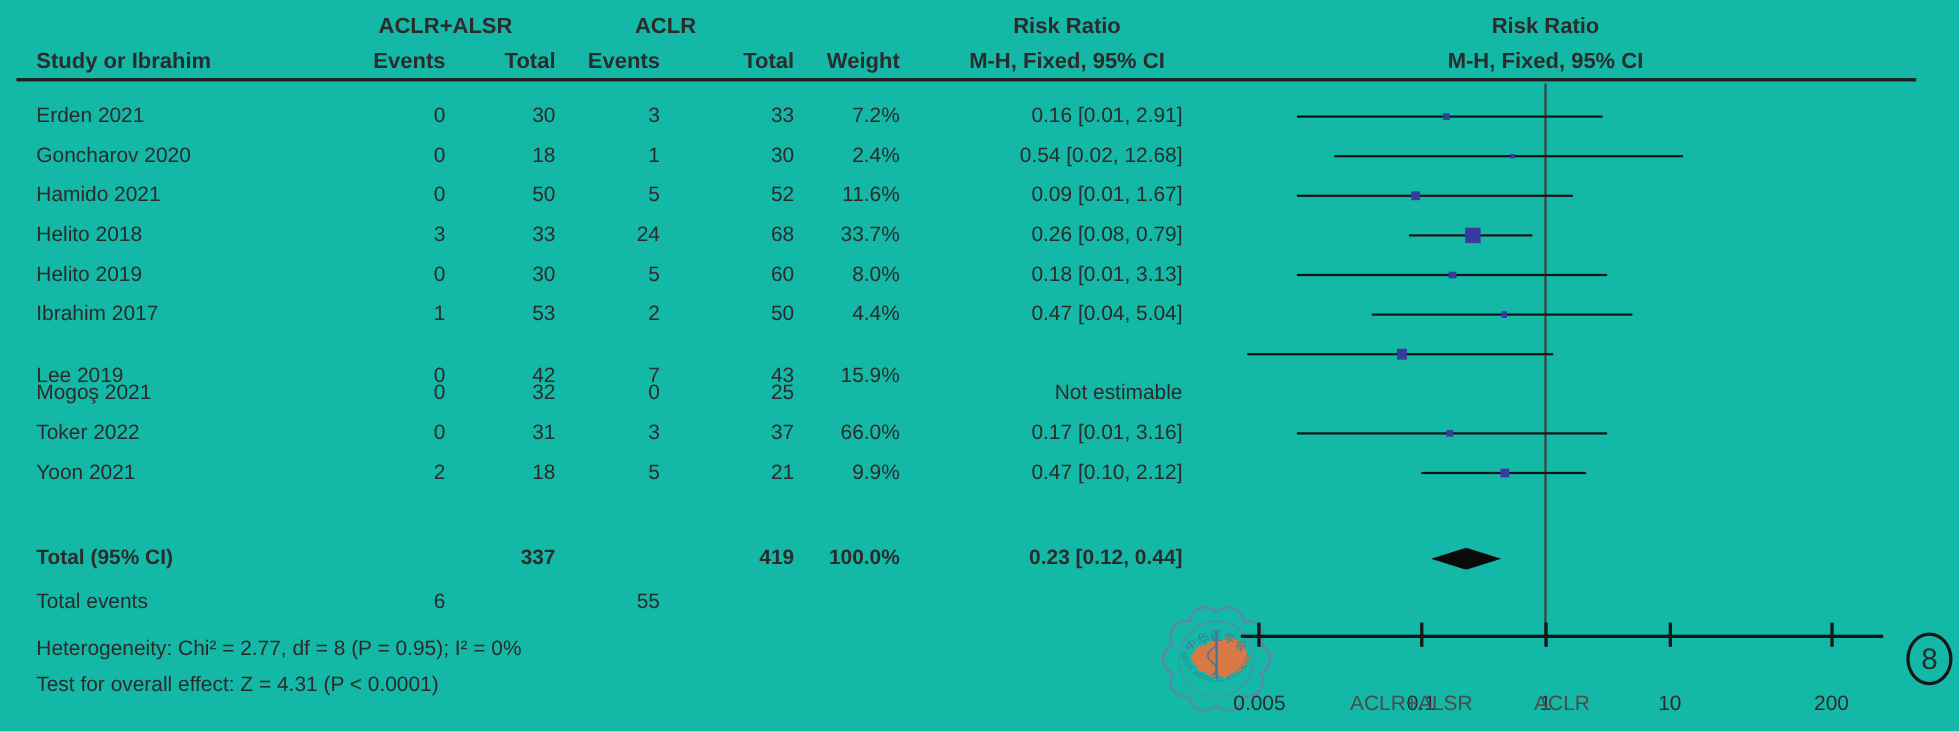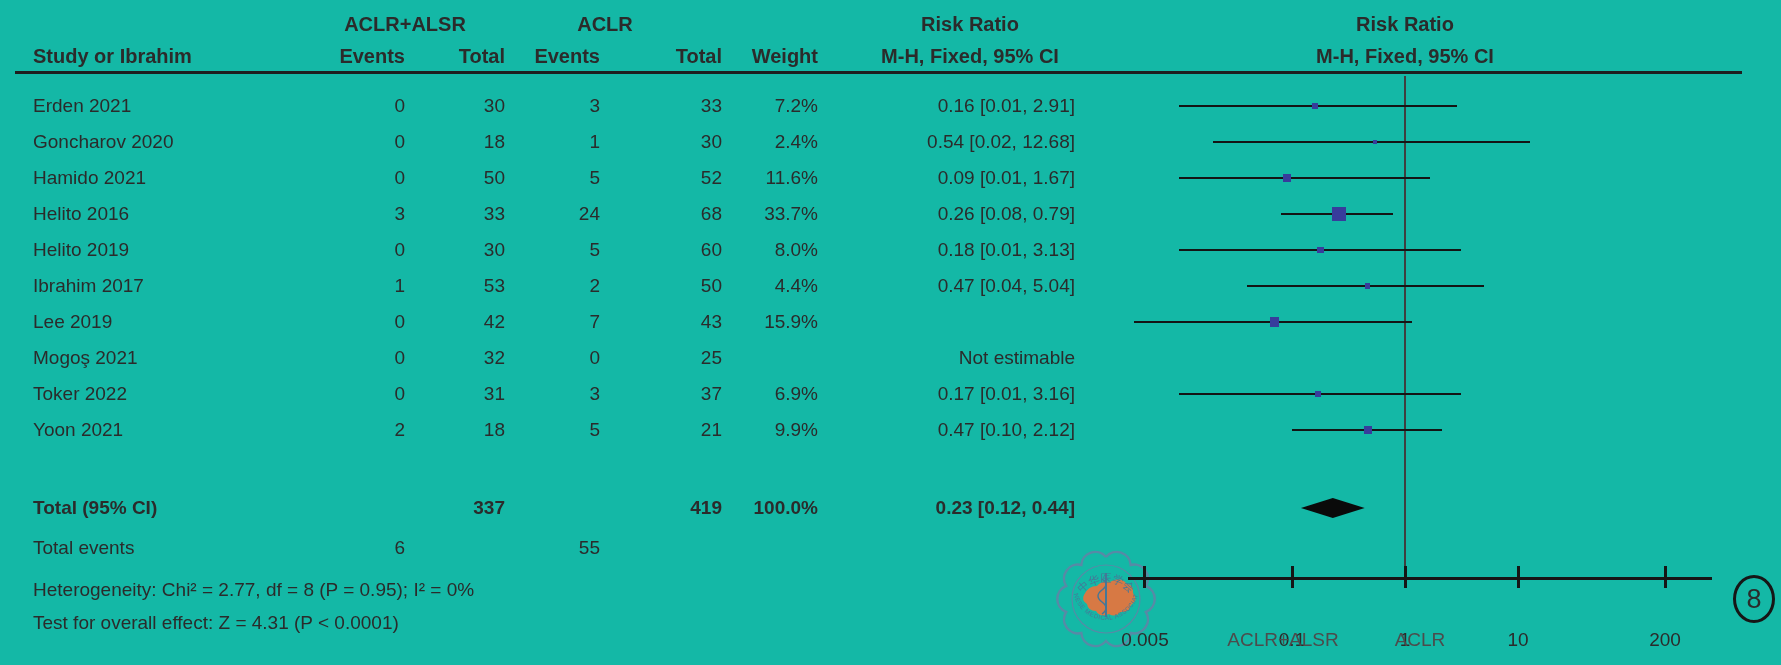--- a/index.html
+++ b/index.html
@@ -82,21 +82,21 @@
       <div class="row" style="top: 164px;">
         <span class="cell c-study">Hamido 2021</span>
         <span class="cell c-ev1 num">0</span>
         <span class="cell c-tot1 num">50</span>
         <span class="cell c-ev2 num">5</span>
         <span class="cell c-tot2 num">52</span>
         <span class="cell c-wt num">11.6%</span>
         <span class="cell c-ci num">0.09 [0.01, 1.67]</span>
       </div>
       <div class="row" style="top: 200px;">
-        <span class="cell c-study">Helito 2016</span>
+        <span class="cell c-study">Helito 2018</span>
         <span class="cell c-ev1 num">3</span>
         <span class="cell c-tot1 num">33</span>
         <span class="cell c-ev2 num">24</span>
         <span class="cell c-tot2 num">68</span>
         <span class="cell c-wt num">33.7%</span>
         <span class="cell c-ci num">0.26 [0.08, 0.79]</span>
       </div>
       <div class="row" style="top: 236px;">
         <span class="cell c-study">Helito 2019</span>
         <span class="cell c-ev1 num">0</span>
@@ -108,21 +108,21 @@
       </div>
       <div class="row" style="top: 272px;">
         <span class="cell c-study">Ibrahim 2017</span>
         <span class="cell c-ev1 num">1</span>
         <span class="cell c-tot1 num">53</span>
         <span class="cell c-ev2 num">2</span>
         <span class="cell c-tot2 num">50</span>
         <span class="cell c-wt num">4.4%</span>
         <span class="cell c-ci num">0.47 [0.04, 5.04]</span>
       </div>
-      <div class="row" style="top: 308px; padding-left: 28px;">
+      <div class="row" style="top: 328px; padding-left: 28px;">
         <span class="cell c-study">Lee 2019</span>
         <span class="cell c-ev1 num">0</span>
         <span class="cell c-tot1 num">42</span>
         <span class="cell c-ev2 num">7</span>
         <span class="cell c-tot2 num">43</span>
         <span class="cell c-wt num">15.9%</span>
       </div>
       <div class="row" style="top: 344px;">
         <span class="cell c-study">Mogoş 2021</span>
         <span class="cell c-ev1 num">0</span>
@@ -131,21 +131,21 @@
         <span class="cell c-tot2 num">25</span>
         <span class="cell c-wt num"></span>
         <span class="cell c-ci num">Not estimable</span>
       </div>
       <div class="row" style="top: 380px;">
         <span class="cell c-study">Toker 2022</span>
         <span class="cell c-ev1 num">0</span>
         <span class="cell c-tot1 num">31</span>
         <span class="cell c-ev2 num">3</span>
         <span class="cell c-tot2 num">37</span>
-        <span class="cell c-wt num">6.9%</span>
+        <span class="cell c-wt num">66.0%</span>
         <span class="cell c-ci num">0.17 [0.01, 3.16]</span>
       </div>
       <div class="row" style="top: 416px;">
         <span class="cell c-study">Yoon 2021</span>
         <span class="cell c-ev1 num">2</span>
         <span class="cell c-tot1 num">18</span>
         <span class="cell c-ev2 num">5</span>
         <span class="cell c-tot2 num">21</span>
         <span class="cell c-wt num">9.9%</span>
         <span class="cell c-ci num">0.47 [0.10, 2.12]</span>

